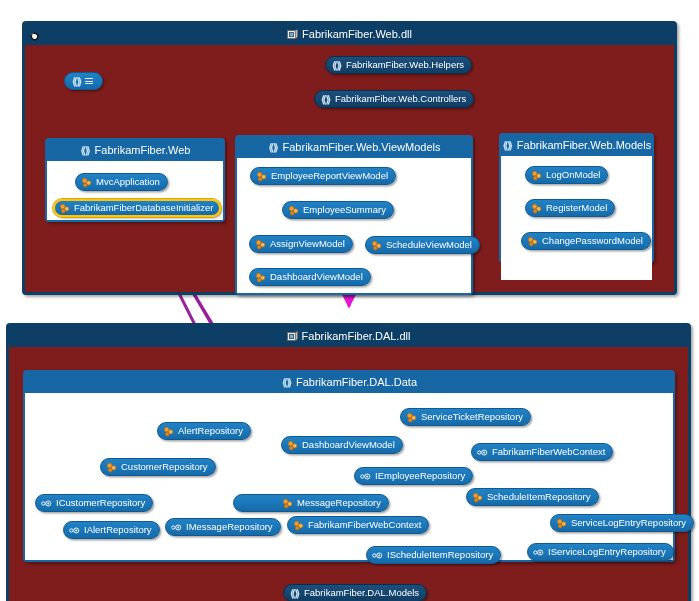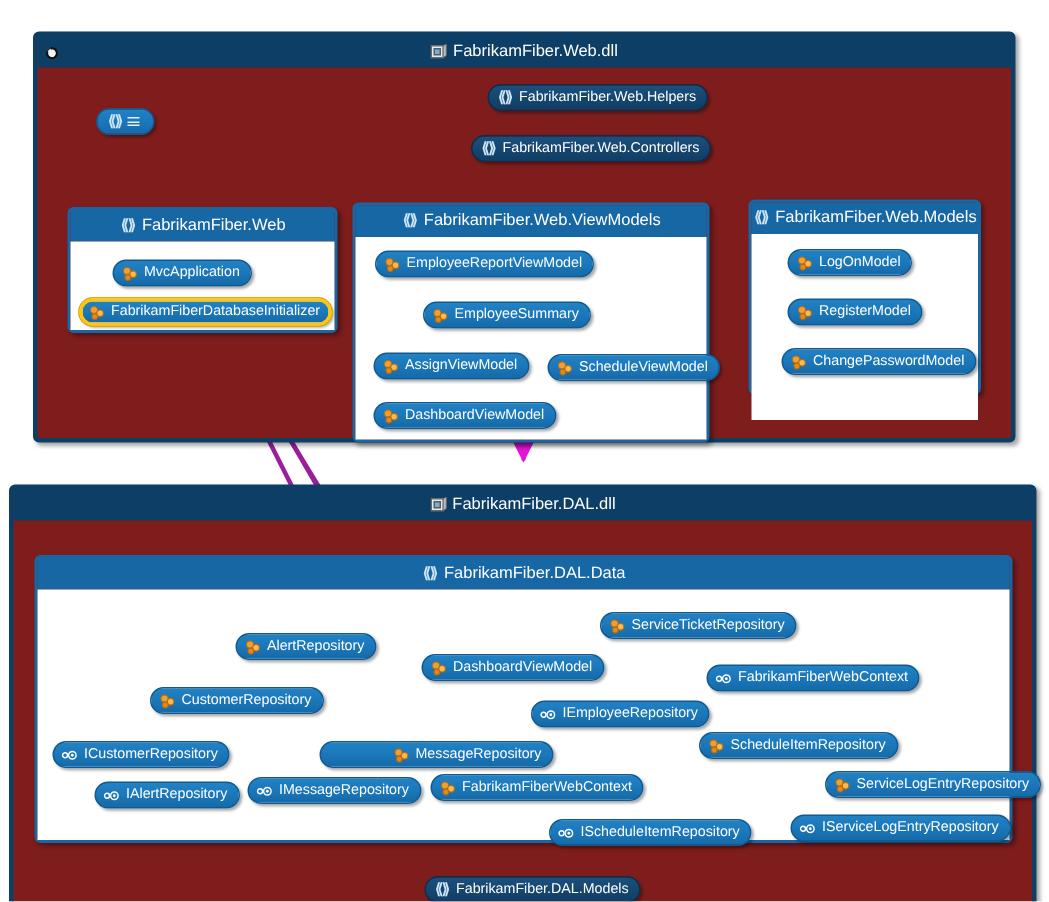--- a/index.html
+++ b/index.html
@@ -487,21 +487,21 @@
             <span class="icon">
               <svg width="12" height="11" viewBox="0 0 14 11">
                 <circle cx="3" cy="5.5" r="2.1" fill="none" stroke="#ffffff" stroke-width="1.2"></circle>
                 <circle cx="9.2" cy="5.5" r="3.2" fill="none" stroke="#ffffff" stroke-width="1.2"></circle>
                 <circle cx="9.2" cy="5.5" r="1.2" fill="#ffffff"></circle>
               </svg>
             </span>
             <span class="label">ICustomerRepository</span>
           </div>
 
-          <div class="node" style="left:188px; top:101px;padding-left:48px;">
+          <div class="node" style="left:208px; top:101px;padding-left:48px;">
             <span class="icon">
               <svg width="11" height="11" viewBox="0 0 12 12">
                 <circle cx="4" cy="4" r="2.6" fill="#f0a030" stroke="#b96c10" stroke-width="0.8"></circle>
                 <circle cx="8.4" cy="6.4" r="2.4" fill="#f5bb55" stroke="#b96c10" stroke-width="0.8"></circle>
                 <circle cx="4.6" cy="8.8" r="2.1" fill="#e08a1e" stroke="#b96c10" stroke-width="0.8"></circle>
               </svg>
             </span>
             <span class="label">MessageRepository</span>
           </div>
 

